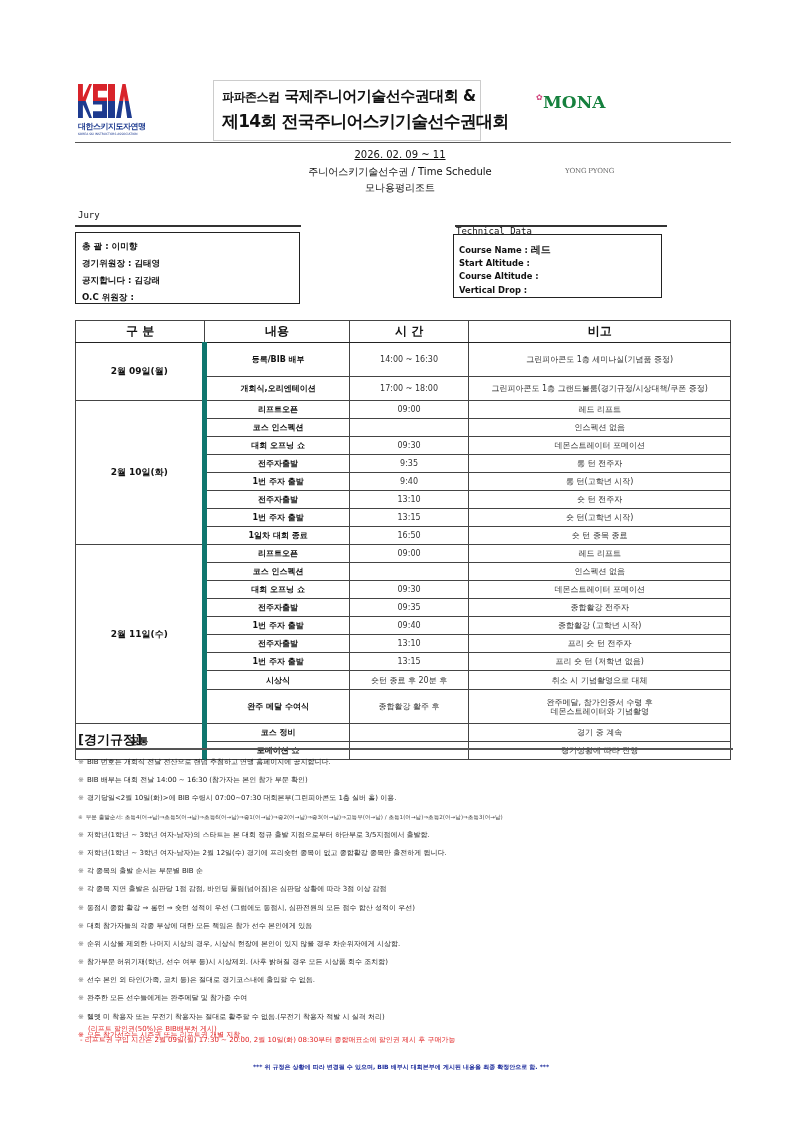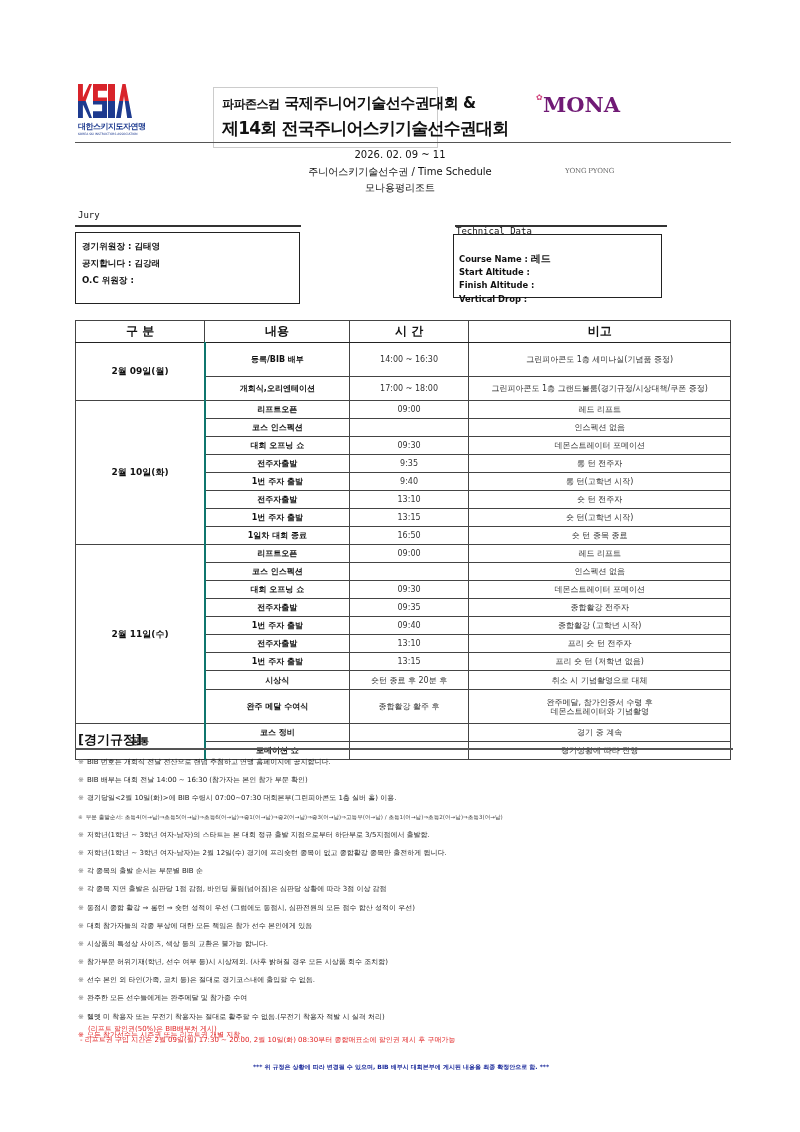--- a/index.html
+++ b/index.html
@@ -12,57 +12,57 @@
   .ksia-letters span { display: block; width: 14px; height: 34px; position: relative; overflow: hidden; }
   .ksia-letters span::before { content: ""; position: absolute; left: 0; right: 0; top: 0; height: 50%; background: #d8232a; }
   .ksia-letters span::after { content: ""; position: absolute; left: 0; right: 0; bottom: 0; height: 50%; background: #1d3a8f; }
   .ksia-letters .k { clip-path: polygon(0 0, 35% 0, 35% 40%, 80% 0, 100% 0, 55% 50%, 100% 100%, 80% 100%, 35% 60%, 35% 100%, 0 100%); }
   .ksia-letters .s { clip-path: polygon(10% 0, 100% 0, 100% 20%, 35% 20%, 35% 40%, 100% 40%, 100% 100%, 0 100%, 0 80%, 65% 80%, 65% 60%, 0 60%, 0 0); }
   .ksia-letters .i { width: 7px; clip-path: polygon(0 0, 100% 0, 100% 100%, 0 100%); }
   .ksia-letters .a { width: 16px; clip-path: polygon(0 100%, 40% 0, 60% 0, 100% 100%, 70% 100%, 50% 35%, 30% 100%); }
   .ksia-kor { font-size: 8px; font-weight: bold; color: #1d3a8f; margin-top: 3px; letter-spacing: -0.5px; white-space: nowrap; }
   .ksia-eng { font-size: 3px; color: #1d3a8f; white-space: nowrap; }
 
-  .title-box { position: absolute; left: 213px; top: 87px; width: 225px; height: 61px; border: 1px solid #ccc; padding: 6px 4px 0 8px; }
+  .title-box { position: absolute; left: 213px; top: 80px; width: 268px; height: 61px; border: 1px solid #ccc; padding: 6px 4px 0 8px; }
   .title-line1 { font-size: 15px; font-weight: bold; white-space: nowrap; letter-spacing: -0.5px; }
   .title-line1 .small { font-size: 12px; }
   .title-line2 { font-size: 17px; font-weight: bold; white-space: nowrap; margin-top: 4px; letter-spacing: -0.8px; }
 
   .logo-mona { position: absolute; left: 535px; top: 92px; width: 100px; height: 40px; }
   .mona-flower { position: absolute; left: 1px; top: 1px; font-size: 8px; color: #d0417a; }
-  .mona-word { position: absolute; left: 8px; top: 0px; font-family: "DejaVu Serif", serif; font-weight: bold; font-size: 21px; color: #701a75; letter-spacing: 0px; }
+  .mona-word { position: absolute; left: 8px; top: 0px; font-family: "DejaVu Serif", serif; font-weight: bold; font-size: 17px; color: #15803d; letter-spacing: 0px; }
   .mona-sub { position: absolute; left: 30px; top: 27px; font-family: "DejaVu Serif", serif; font-size: 7px; color: #666; letter-spacing: -0.2px; margin-top: 48px; }
 
   .header-rule { position: absolute; left: 75px; top: 142px; width: 656px; height: 1px; background: #555; }
 
   .subtitle { position: absolute; left: 0; width: 800px; text-align: center; font-size: 10px; color: #111; }
-  .sub1 { top: 149px; }
+  .sub1 { top: 149px; text-decoration: underline; }
   .sub2 { top: 165px; }
   .sub3 { top: 181px; }
 
   
   .sec-label { position: absolute; font-family: "DejaVu Sans Mono", monospace; font-size: 9px; }
   .jury-label { left: 78px; top: 210px; }
   .tech-label { left: 456px; top: 226px; }
   .sec-rule { position: absolute; height: 2px; background: #333; }
   .jury-rule { left: 75px; top: 225px; width: 226px; }
   .tech-rule { left: 455px; top: 225px; width: 212px; }
   .bordered-box { position: absolute; border: 1.5px solid #222; }
   .jury-box { left: 75px; top: 232px; width: 225px; height: 72px; padding: 5px 0 0 6px; }
-  .tech-box { left: 453px; top: 234px; width: 209px; height: 64px; padding: 17px 0 0 5px; }
+  .tech-box { left: 453px; top: 234px; width: 209px; height: 64px; padding: 8px 0 0 5px; }
   .kv-line { font-size: 8.6px; font-weight: bold; height: 17px; line-height: 17px; white-space: nowrap; }
   .tech-box .kv-line { height: 13.5px; line-height: 13.5px; font-size: 8.4px; }
   .kv-val-large { font-size: 10px; }
 
   
   table.sched { position: absolute; left: 75px; top: 320px; width: 656px; border-collapse: collapse; border: 1.5px solid #222; }
   table.sched th, table.sched td { border: 1px solid #444; text-align: center; vertical-align: middle; padding: 0 2px; }
   table.sched th { font-size: 12px; font-weight: bold; height: 22px; border-bottom: 1.5px solid #222; }
   table.sched td { font-size: 8px; height: 18px; line-height: 9px; }
-  table.sched td.day { font-weight: bold; font-size: 9px; border-right: 2px solid #0f766e; }
+  table.sched td.day { font-weight: bold; font-size: 9px; border-right: 5px solid #0f766e; }
   table.sched td.item { font-weight: bold; }
   table.sched td.time { color: #333; }
   table.sched td.note { color: #333; }
   table.sched tr.groupstart td { border-top: 1.5px solid #222; text-align: center; }
   table.sched tr.r-tall td { height: 34px; }
   table.sched tr.r-mid td { height: 24px; }
   table.sched tr.r-tight td { height: 19px; }
   col.c1 { width: 130px; } col.c2 { width: 145px; } col.c3 { width: 120px; } col.c4 { width: 263px; }
 
   
@@ -108,31 +108,32 @@
 
 <div class="header-rule"></div>
 
 <div class="subtitle sub1">2026. 02. 09 ~ 11</div>
 <div class="subtitle sub2">주니어스키기술선수권 /  Time Schedule</div>
 <div class="subtitle sub3">모나용평리조트</div>
 
 <div class="sec-label jury-label">Jury</div>
 <div class="sec-rule jury-rule"></div>
 <div class="bordered-box jury-box">
+  <div class="kv-line"><span>총       괄</span> : <span>이미향</span></div>
   <div class="kv-line"><span>경기위원장</span> : <span>김태영</span></div>
   <div class="kv-line"><span>공지합니다</span> : <span>김강래</span></div>
   <div class="kv-line"><span> O.C 위원장</span> : <span></span></div>
 </div>
 
 <div class="sec-label tech-label">Technical Data</div>
 <div class="sec-rule tech-rule"></div>
 <div class="bordered-box tech-box">
   <div class="kv-line"><span>Course Name :</span> <span class="kv-val-large">레드</span></div>
   <div class="kv-line"><span>Start Altitude :</span> <span></span></div>
-  <div class="kv-line"><span>Finish Altitude :</span> <span></span></div>
+  <div class="kv-line"><span>Course Altitude :</span> <span></span></div>
   <div class="kv-line"><span>Vertical Drop :</span> <span></span></div>
 </div>
 
 <table class="sched">
   <colgroup>
       <col class="c1">
       <col class="c2">
       <col class="c3">
       <col class="c4">
     </colgroup>
@@ -267,21 +268,21 @@
   <li><span class="mark">※</span><span>BIB 번호는 개회식 전날 전산으로 랜덤 추첨하고 연맹 홈페이지에 공지합니다.</span></li>
   <li><span class="mark">※</span><span>BIB 배부는 대회 전날 14:00 ~ 16:30  (참가자는 본인 참가 부문 확인)</span></li>
   <li><span class="mark">※</span><span>경기당일&lt;2월 10일(화)&gt;에 BIB 수령시 07:00~07:30 대회본부(그린피아콘도 1층 실버 홀) 이용.</span></li>
   <li class="small"><span class="mark">※</span><span>부문 출발순서: 초등4(여→남)⇒초등5(여→남)⇒초등6(여→남)⇒중1(여→남)⇒중2(여→남)⇒중3(여→남)⇒고등부(여→남) / 초등1(여→남)⇒초등2(여→남)⇒초등3(여→남)</span></li>
   <li><span class="mark">※</span><span>저학년(1학년 ~ 3학년 여자-남자)의 스타트는 본 대회 정규 출발 지점으로부터 하단부로 3/5지점에서 출발함.</span></li>
   <li><span class="mark">※</span><span>저학년(1학년 ~ 3학년 여자-남자)는 2월 12일(수) 경기에 프리숏턴 종목이 없고 종합활강 종목만 출전하게 됩니다.</span></li>
   <li><span class="mark">※</span><span>각 종목의 출발 순서는 부문별  BIB 순</span></li>
   <li><span class="mark">※</span><span>각 종목 지연 출발은 심판당 1점 감점, 바인딩 풀림(넘어짐)은 심판당 상황에 따라 3점 이상 감점</span></li>
   <li><span class="mark">※</span><span>동점시 종합 활강 ⇒ 롱턴 ⇒ 숏턴 성적이 우선 (그럼에도 동점시, 심판전원의 모든 점수 합산 성적이 우선)</span></li>
   <li><span class="mark">※</span><span>대회 참가자들의 각종 부상에 대한 모든 책임은 참가 선수 본인에게 있음</span></li>
-  <li><span class="mark">※</span><span>시상품의 특성상 사이즈, 색상 등의 교환은 불가능 합니다.</span></li>
+  <li><span class="mark">※</span><span>순위 시상을 제외한 나머지 시상의 경우, 시상식 현장에 본인이 있지 않을 경우 차순위자에게 시상함.</span></li>
   <li><span class="mark">※</span><span>참가부문 허위기재(학년, 선수 여부 등)시 시상제외. (사후 밝혀질 경우 모든 시상품 회수 조치함)</span></li>
   <li><span class="mark">※</span><span>선수 본인 외 타인(가족, 코치 등)은 절대로 경기코스내에 출입할 수 없음.</span></li>
   <li><span class="mark">※</span><span>완주한 모든 선수들에게는 완주메달 및 참가증 수여</span></li>
   <li><span class="mark">※</span><span>헬멧 미 착용자 또는 무전기 착용자는 절대로 활주할 수 없음.(무전기 착용자 적발 시 실격 처리)</span></li>
   <li class="red"><span class="mark">※</span><span>모든 참가선수는 시즌권 또는 리프트권 개별 지참.</span></li>
 </ul>
 <div class="discount1">(리프트 할인권(50%)은 BIB배부처 게시)</div>
 <div class="discount2">- 리프트권 구입 시간은 2월 09일(월) 17:30 ~ 20:00, 2월 10일(화) 08:30부터 종합매표소에 할인권 제시 후 구매가능</div>
 <div class="footer-note">*** 위 규정은 상황에 따라 변경될 수 있으며, BIB 배부시 대회본부에 게시된 내용을 최종 확정안으로 함. ***</div>
 

